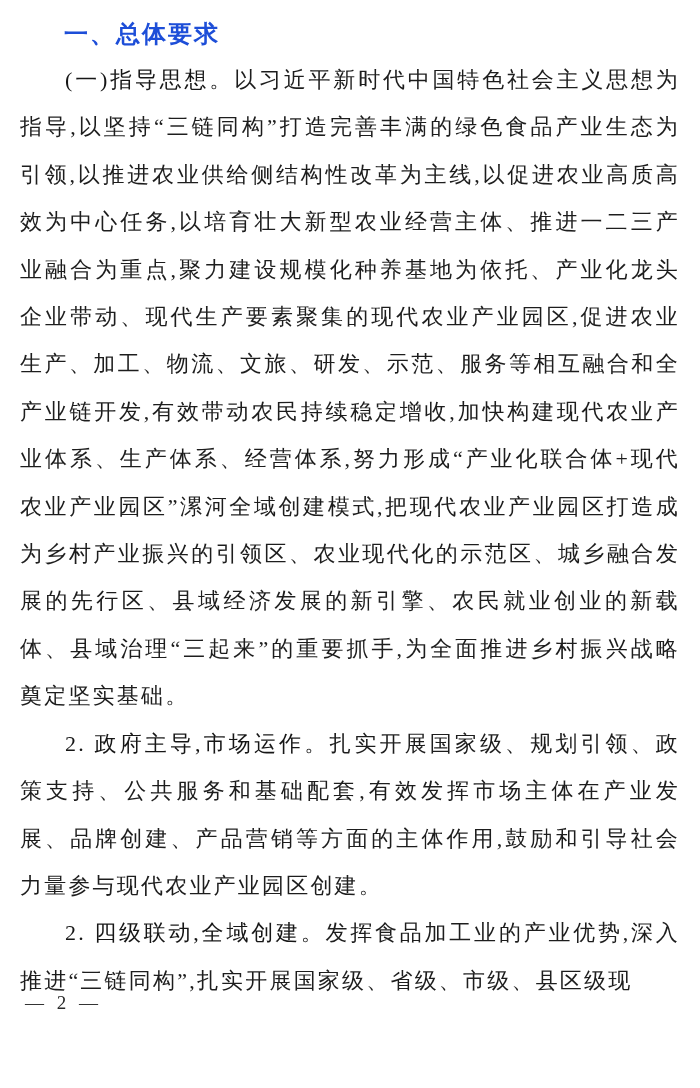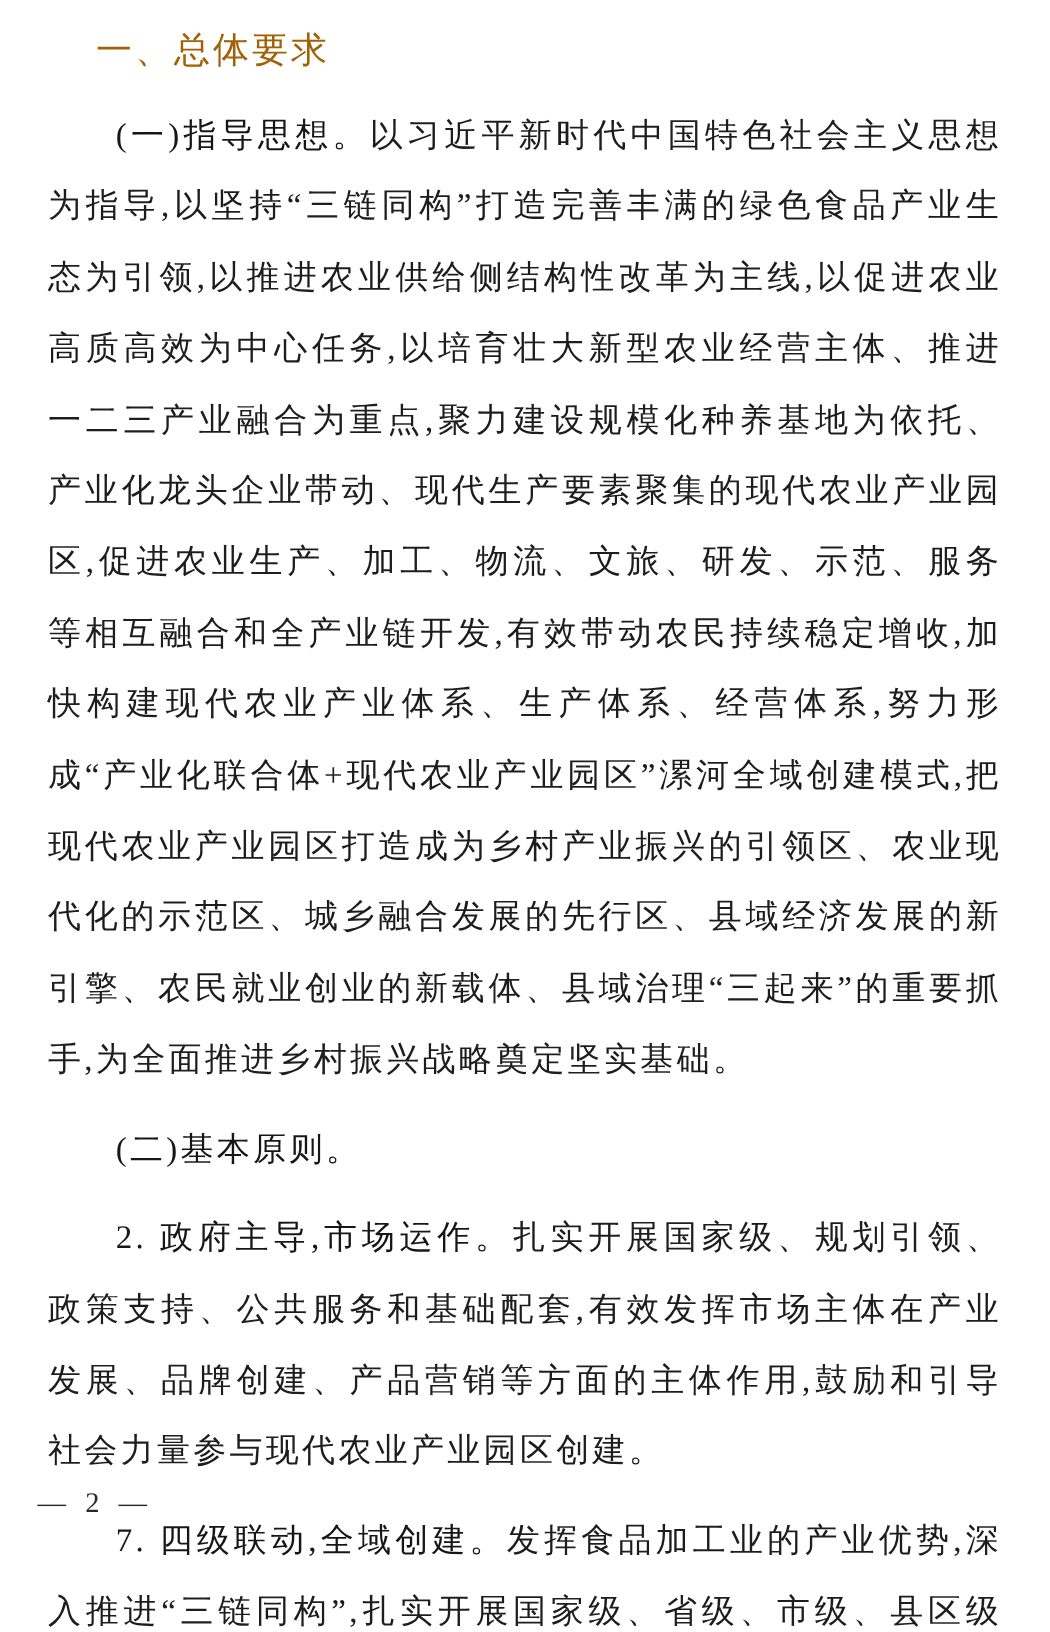--- a/index.html
+++ b/index.html
@@ -15,28 +15,28 @@
     box-sizing: border-box;
     padding: 10px 20px 0 20px;
     overflow: hidden;
     color: #1d1d1d;
     font-family: "Liberation Serif", "DejaVu Serif", serif;
   }
   .doc-heading {
     margin: 4px 0 2px 0;
     padding-left: 44px;
     font-family: "Liberation Sans", "DejaVu Sans", sans-serif;
-    font-weight: normal;
+    font-weight: bold;
     font-size: 24px;
     line-height: 40px;
-    color: #a16207;
+    color: #1d4ed8;
     letter-spacing: 2px;
   }
   .doc-para {
-    margin: 12px;
+    margin: 0;
     font-size: 22px;
     line-height: 47.4px;
     letter-spacing: 2.2px;
     text-align: justify;
     text-justify: inter-character;
     text-indent: 2.05em;
     color: #1d1d1d;
   }
   .doc-para .lead {
     
@@ -54,21 +54,20 @@
 </style>
 </head>
 <body>
 
 <div class="page">
 
   <h2 class="doc-heading">一、总体要求</h2>
 
   <p class="doc-para"><span class="lead">(一)指导思想。</span><span>以习近平新时代中国特色社会主义思想为指导,以坚持“三链同构”打造完善丰满的绿色食品产业生态为引领,以推进农业供给侧结构性改革为主线,以促进农业高质高效为中心任务,以培育壮大新型农业经营主体、推进一二三产业融合为重点,聚力建设规模化种养基地为依托、产业化龙头企业带动、现代生产要素聚集的现代农业产业园区,促进农业生产、加工、物流、文旅、研发、示范、服务等相互融合和全产业链开发,有效带动农民持续稳定增收,加快构建现代农业产业体系、生产体系、经营体系,努力形成“产业化联合体+现代农业产业园区”漯河全域创建模式,把现代农业产业园区打造成为乡村产业振兴的引领区、农业现代化的示范区、城乡融合发展的先行区、县域经济发展的新引擎、农民就业创业的新载体、县域治理“三起来”的重要抓手,为全面推进乡村振兴战略奠定坚实基础。</span></p>
 
-  <p class="doc-para"><span class="lead">(二)基本原则。</span><span></span></p>
 
   <p class="doc-para"><span class="lead">2. 政府主导,市场运作。</span><span>扎实开展国家级、规划引领、政策支持、公共服务和基础配套,有效发挥市场主体在产业发展、品牌创建、产品营销等方面的主体作用,鼓励和引导社会力量参与现代农业产业园区创建。</span></p>
 
-  <p class="doc-para"><span class="lead">7. 四级联动,全域创建。</span><span>发挥食品加工业的产业优势,深入推进“三链同构”,扎实开展国家级、省级、市级、县区级现</span></p>
+  <p class="doc-para"><span class="lead">2. 四级联动,全域创建。</span><span>发挥食品加工业的产业优势,深入推进“三链同构”,扎实开展国家级、省级、市级、县区级现</span></p>
 
   <div class="page-number">— 2 —</div>
 
 </div>
 
 </body></html>

